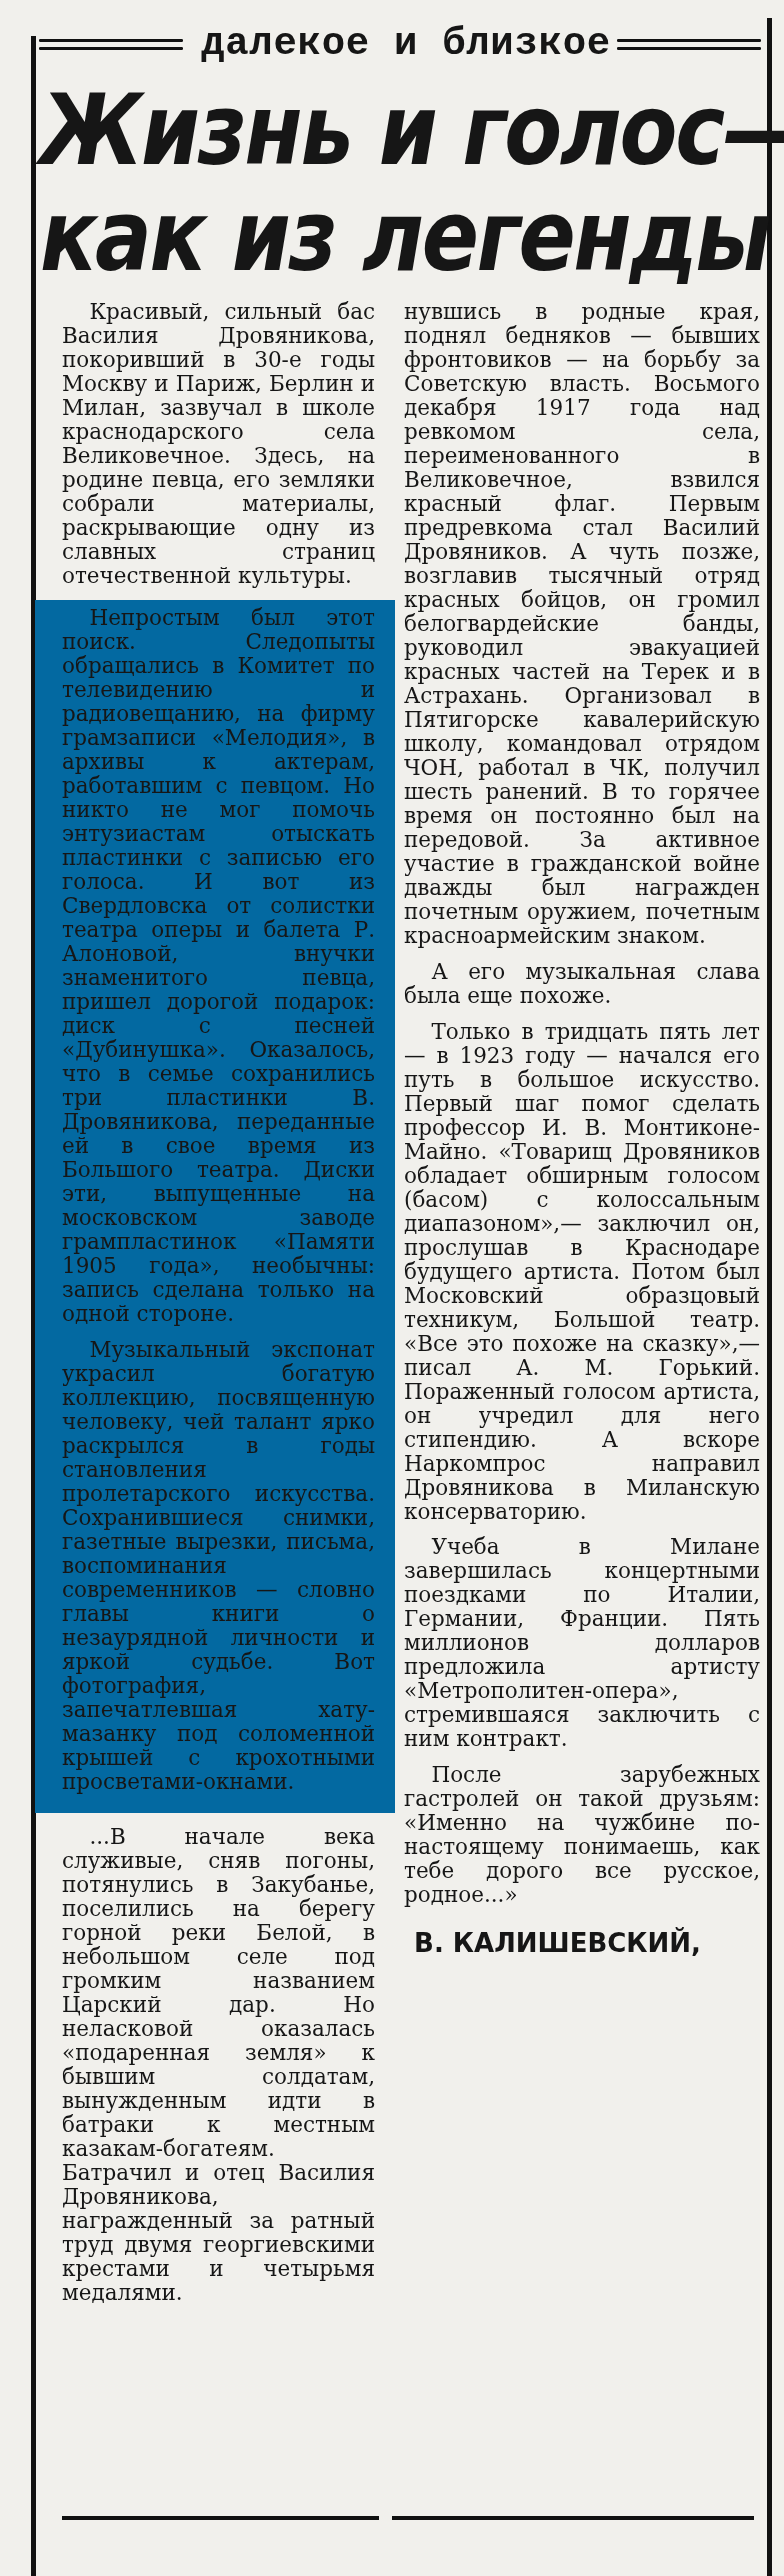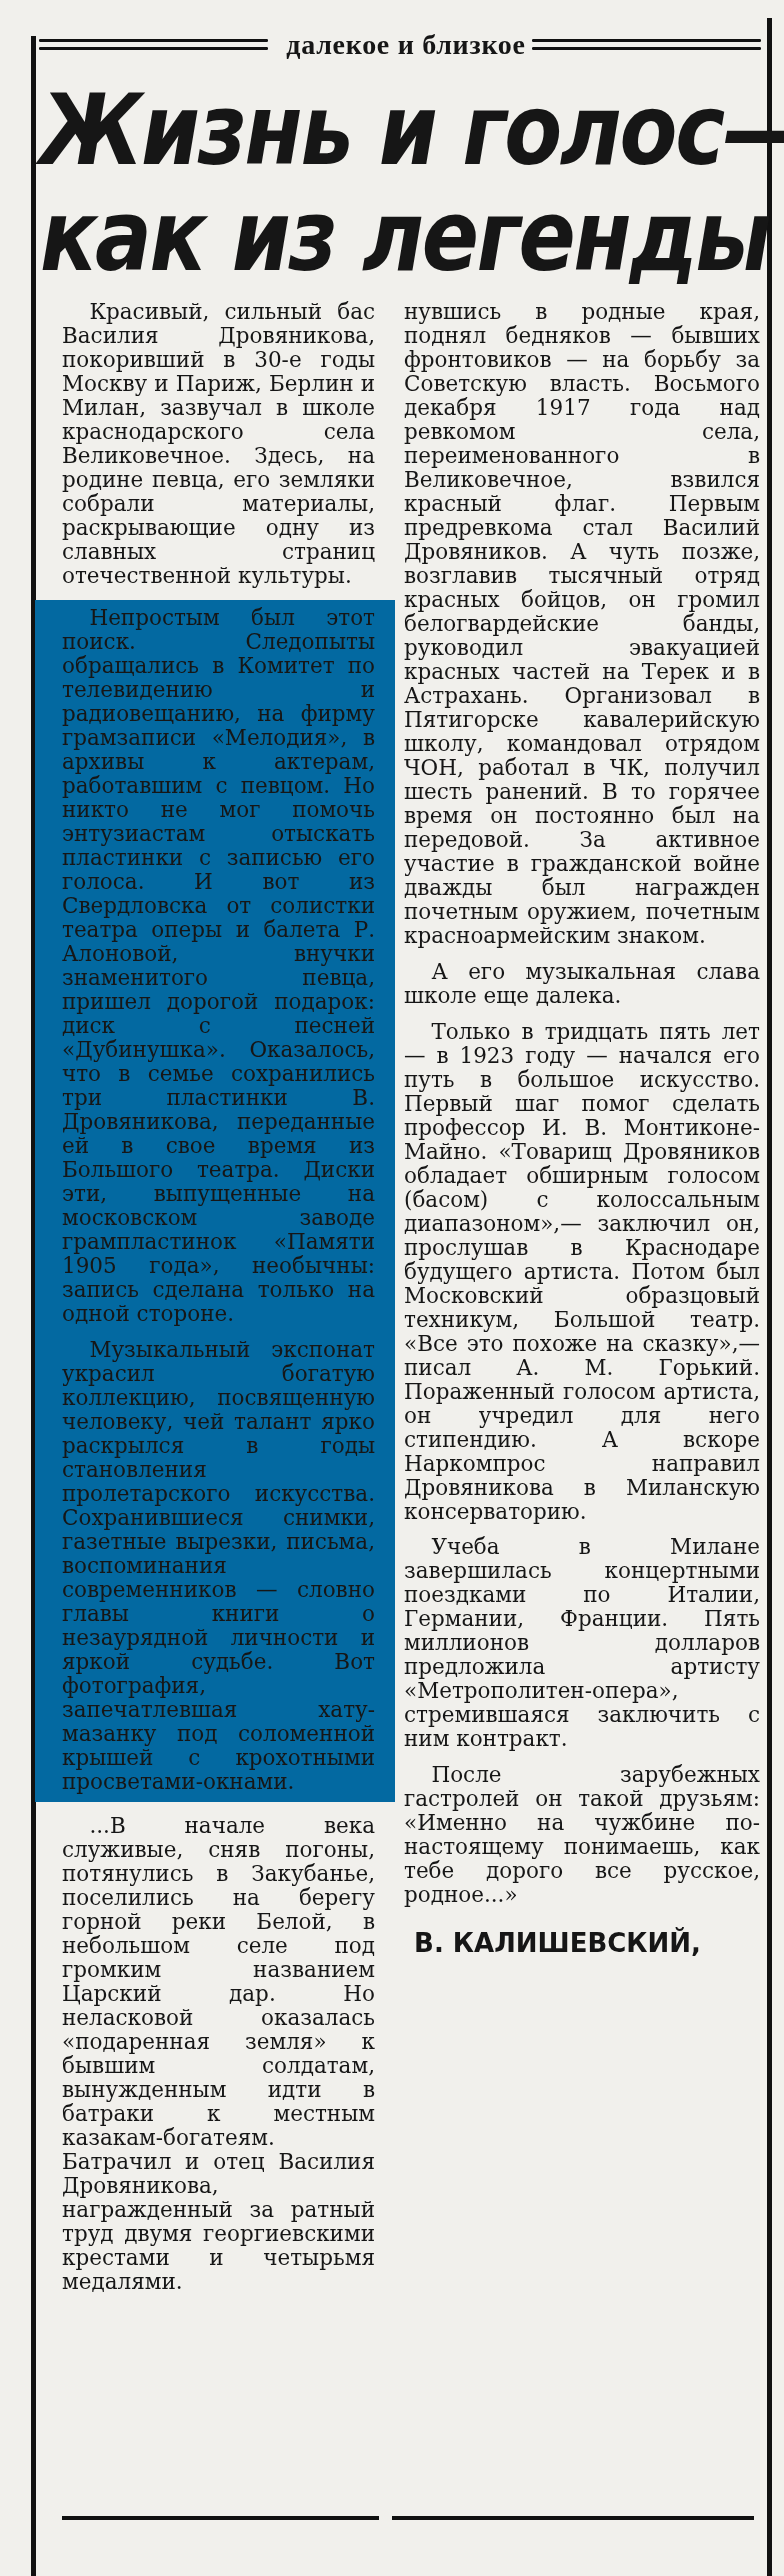--- a/index.html
+++ b/index.html
@@ -22,21 +22,21 @@
   }
   .rubric .rule {
     flex:1; height:14.4px; position:relative;
   }
   .rubric .rule::before, .rubric .rule::after {
     content:""; position:absolute; left:0; right:0; height:3.3px; background:#111; border-radius:1.3px;
   }
   .rubric .rule::before { top:1.3px; }
   .rubric .rule::after { bottom:1.3px; }
   .rubric .label {
-    font-family:Liberation Serif, serif; font-weight:bold; font-size:28px;
+    font-family:Liberation Mono, monospace; font-weight:bold; font-size:39px;
     padding:0 6.5px; letter-spacing:0.7px; line-height:1;margin-left:12px;
   }
   .title {
     position:absolute; left:40px; top:77px; width:718px;
     font-family:"DejaVu Sans", sans-serif; font-weight:bold; font-style:italic;
     font-size:98px; line-height:106px; letter-spacing:-2.6px;
     transform:scaleX(0.86); transform-origin:left top;
     white-space:nowrap;
   }
   .col {
@@ -45,21 +45,21 @@
     text-align:justify; hyphens:manual;
   }
   .col-left { left:62px; width:313px; }
   .col-right { left:404px; width:356px; }
   .col p { margin:0 0 11.8px 0; text-indent:27.4px; }
   .col p.lead { font-weight:normal; }
   .hl {
     background:#0369a1; margin:0 -19.6px 11.8px -27.4px; padding:6.5px 19.6px 7.8px 27.4px;
   }
   .hl p { margin:0 0 11.8px 0; }
-  .hl p:last-child { margin-bottom:0; }
+  .hl p:last-child { margin-bottom:11px; }
   .signature {
     margin-top:21px; font-family:"DejaVu Sans", sans-serif; font-weight:bold;
   }
   .sig-name { font-size:26px; text-align:right; padding-right:59px; line-height:31px; }
   .bottom-rule-left { position:absolute; left:62px; top:2516px; width:317px; height:3.9px; background:#111; }
   .bottom-rule-right { position:absolute; left:392px; top:2516px; width:362px; height:3.9px; background:#111; }
 </style>
 </head>
 <body>
 
@@ -82,21 +82,21 @@
   <div class="hl">
     <p>Непростым был этот поиск. Следопыты обращались в Комитет по телевидению и радиовещанию, на фирму грамзаписи «Мелодия», в архивы к актерам, работавшим с певцом. Но никто не мог помочь энтузиастам отыскать пластинки с записью его голоса. И вот из Свердловска от солистки театра оперы и балета Р. Алоновой, внучки знаменитого певца, пришел дорогой подарок: диск с песней «Дубинушка». Оказалось, что в семье сохранились три пластинки В. Дровяникова, переданные ей в свое время из Большого театра. Диски эти, выпущенные на московском заводе грампластинок «Памяти 1905 года», необычны: запись сделана только на одной стороне.</p>
     <p>Музыкальный экспонат украсил богатую коллекцию, посвященную человеку, чей талант ярко раскрылся в годы становления пролетарского искусства. Сохранившиеся снимки, газетные вырезки, письма, воспоминания современников — словно главы книги о незаурядной личности и яркой судьбе. Вот фотография, запечатлевшая хату-мазанку под соломенной крышей с крохотными просветами-окнами.</p>
   </div>
   <p>...В начале века служивые, сняв погоны, потянулись в Закубанье, поселились на берегу горной реки Белой, в небольшом селе под громким названием Царский дар. Но неласковой оказалась «подаренная земля» к бывшим солдатам, вынужденным идти в батраки к местным казакам-богатеям. Батрачил и отец Василия Дровяникова, награжденный за ратный труд двумя георгиевскими крестами и четырьмя медалями.</p>
 
 </div>
 
 <div class="col col-right">
   <p style="text-indent:0">нувшись в родные края, поднял бедняков — бывших фронтовиков — на борьбу за Советскую власть. Восьмого декабря 1917 года над ревкомом села, переименованного в Великовечное, взвился красный флаг. Первым предревкома стал Василий Дровяников. А чуть позже, возглавив тысячный отряд красных бойцов, он громил белогвардейские банды, руководил эвакуацией красных частей на Терек и в Астрахань. Организовал в Пятигорске кавалерийскую школу, командовал отрядом ЧОН, работал в ЧК, получил шесть ранений. В то горячее время он постоянно был на передовой. За активное участие в гражданской войне дважды был награжден почетным оружием, почетным красноармейским знаком.</p>
-  <p>А его музыкальная слава школе еще далека.</p>
+  <p>А его музыкальная слава была еще похоже.</p>
   <p>Только в тридцать пять лет — в 1923 году — начался его путь в большое искусство. Первый шаг помог сделать профессор И. В. Монтиконе-Майно. «Товарищ Дровяников обладает обширным голосом (басом) с колоссальным диапазоном»,— заключил он, прослушав в Краснодаре будущего артиста. Потом был Московский образцовый техникум, Большой театр. «Все это похоже на сказку»,— писал А. М. Горький. Пораженный голосом артиста, он учредил для него стипендию. А вскоре Наркомпрос направил Дровяникова в Миланскую консерваторию.</p>
   <p>Учеба в Милане завершилась концертными поездками по Италии, Германии, Франции. Пять миллионов долларов предложила артисту «Метрополитен-опера», стремившаяся заключить с ним контракт.</p>
   <p>После зарубежных гастролей он такой друзьям: «Именно на чужбине по-настоящему понимаешь, как тебе дорого все русское, родное...»</p>
   <div class="signature">
     <div class="sig-name">В. КАЛИШЕВСКИЙ,</div>
 
   </div>
 </div>
 
 <div class="bottom-rule-left"></div>

